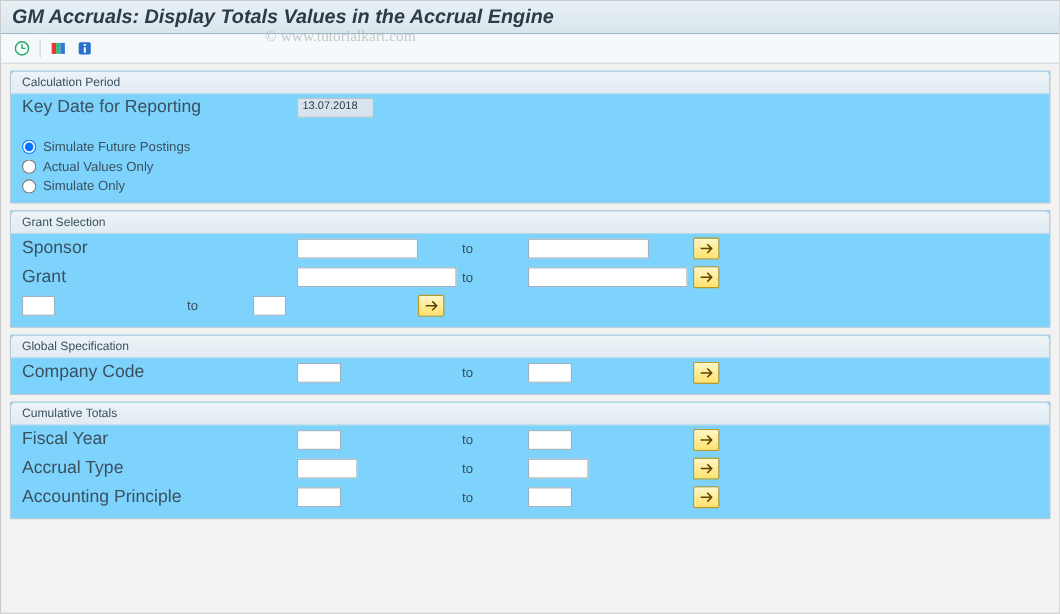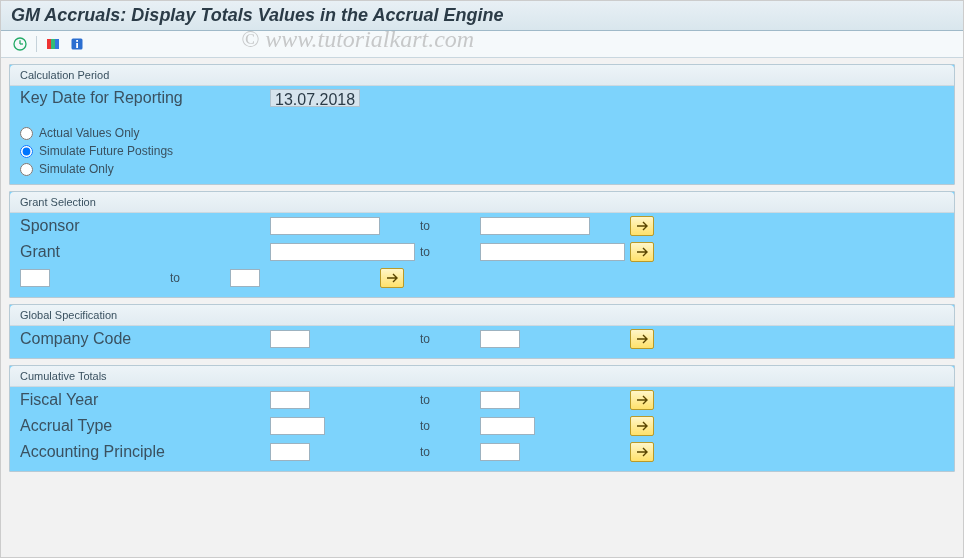--- a/index.html
+++ b/index.html
@@ -10,26 +10,25 @@
     color: #333;
     width: 964px;
     height: 558px;
     position: relative;
     border: 1px solid #ccc;
   }
   .watermark {
     position: absolute;
     top: 25px;
     left: 240px;
-    font-size: 24px;
+    font-size: 14px;
     color: rgba(160,160,160,0.55);
     font-family: Georgia, serif;
     pointer-events: none;
     z-index: 100;
-    font-style: italic;
   }
   .title-bar {
     background: linear-gradient(#e8f0f5,#d9e6ed);
     border-bottom: 1px solid #9fb9c8;
     padding: 4px 10px;
     font-size: 18px;
     font-weight: bold;
     font-style: italic;
     color: #2b3b47;
   }
@@ -105,21 +104,21 @@
     height: 18px;
     padding: 0 3px;
     font-size: 12px;
     font-family: inherit;
   }
   .readonly {
     background: #d7e4ed;
     border: 1px solid #b0c3cf;
     height: 18px;
     padding: 1px 4px;
-    font-size: 16px;
+    font-size: 10px;
     color: #2b3b47;
     display:inline-block;
     min-width: 70px;
   }
   .w-med { width: 110px; }
   .w-sm  { width: 30px; }
   .w-xs  { width: 40px; }
   .ms-btn {
     width: 24px;
     height: 20px;
@@ -181,26 +180,26 @@
   <div class="group">
     <div class="group-title">Calculation Period</div>
     <div class="row">
       <div class="label">Key Date for Reporting</div>
       <div class="field-cell">
         <span class="readonly">13.07.2018</span>
       </div>
     </div>
     <div class="spacer"></div>
     <div class="radio-row">
+      <input type="radio" name="mode" checked="" style="">
+      <span>Simulate Future Postings</span>
+    </div>
+    <div class="radio-row">
       <input type="radio" name="mode" style="">
       <span>Actual Values Only</span>
-    </div>
-    <div class="radio-row">
-      <input type="radio" name="mode" checked="" style="">
-      <span>Simulate Future Postings</span>
     </div>
     <div class="radio-row">
       <input type="radio" name="mode" style="">
       <span>Simulate Only</span>
     </div>
   </div>
 
   <div class="group">
     <div class="group-title">Grant Selection</div>
 

